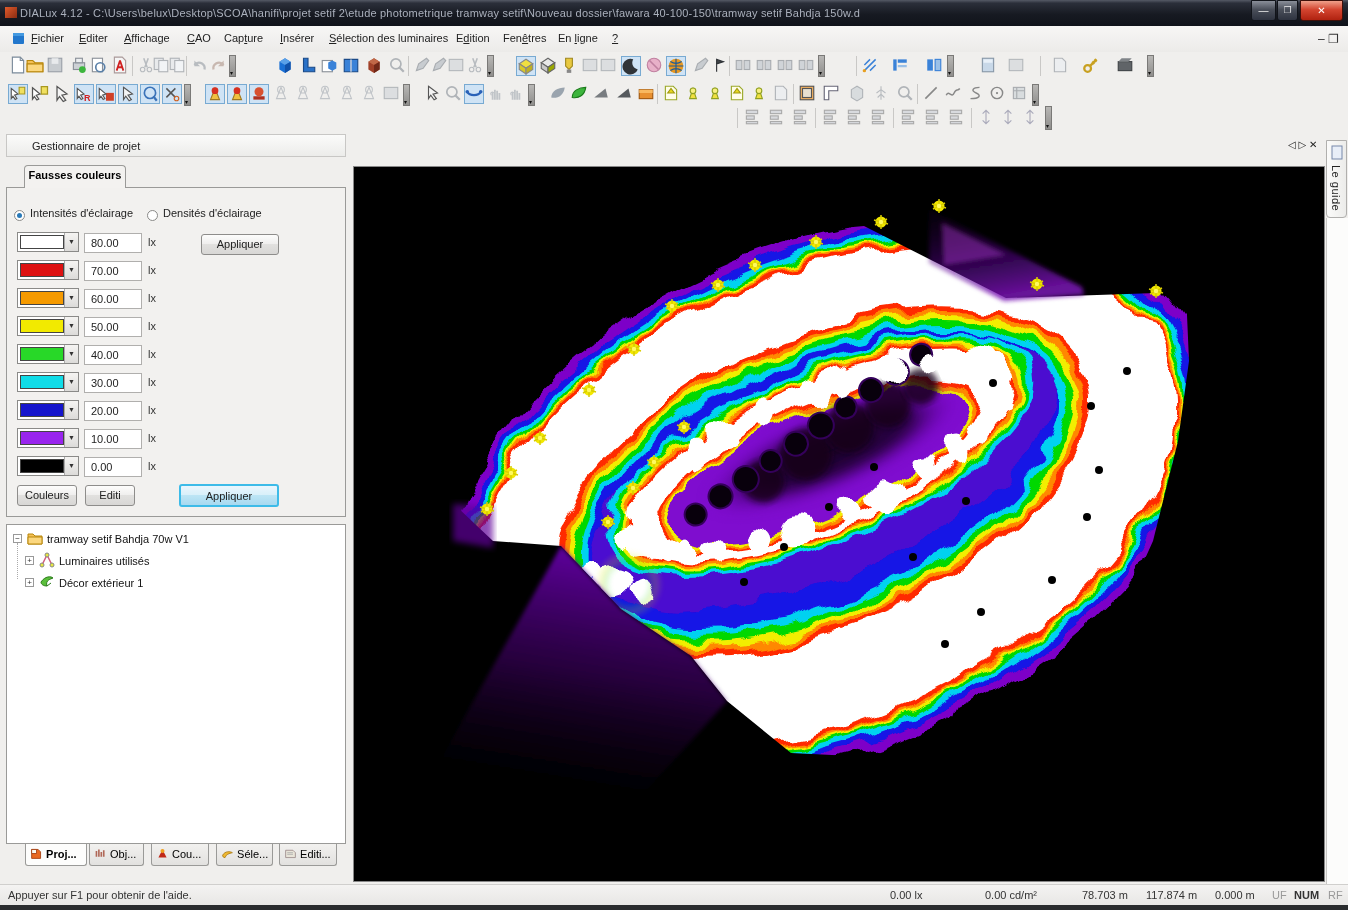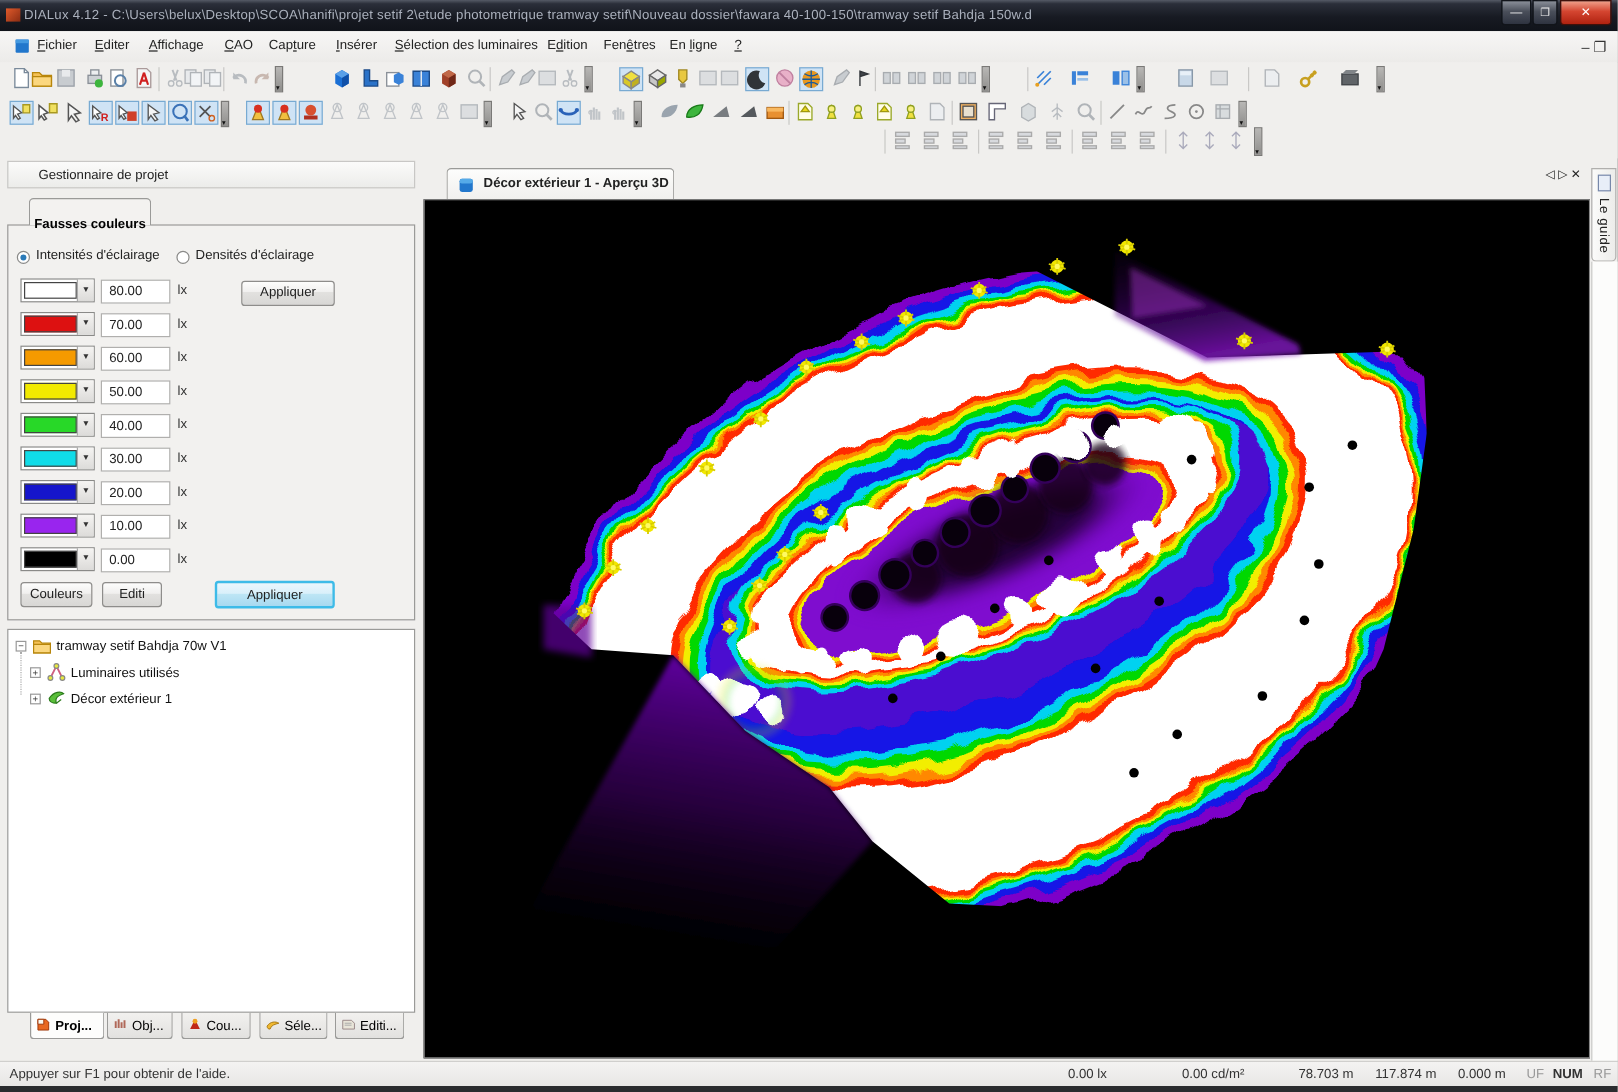--- a/index.html
+++ b/index.html
@@ -7,21 +7,21 @@
 #titletext{position:absolute;left:20px;top:7px;letter-spacing:0.2px}
 #menubar{position:absolute;left:0;top:26px;width:1348px;height:26px;background:linear-gradient(#f7f6f5,#ecebe9);font-size:11px;color:#222}
 .menuitem{position:absolute;top:6px}
 .menuitem u{text-decoration:underline}
 #toolbars{position:absolute;left:0;top:52px;width:1348px;height:80px;background:#f0efed}
 #statusbar{position:absolute;left:0;top:884px;width:1348px;height:21px;background:linear-gradient(#f4f3f2,#e8e7e5);font-size:11px;color:#333;border-top:1px solid #d0cfcd}
 #bottomstrip{position:absolute;left:0;top:905px;width:1348px;height:5px;background:#2a2c2e}
 
 #lpanel{position:absolute;left:6px;top:132px;width:340px;height:750px}
 #lphead{position:absolute;left:0;top:2px;width:340px;height:23px;background:linear-gradient(#fbfbfa,#ececea);border:1px solid #c8c7c5;font-size:11px;color:#222}
-#fctab{position:absolute;left:18px;top:33px;width:102px;height:23px;background:#f3f2f0;border:1px solid #9a9a98;border-bottom:none;border-radius:4px 4px 0 0;font-size:11px;font-weight:bold;text-align:center;padding-top:15px;z-index:3}
+#fctab{position:absolute;left:18px;top:33px;width:102px;height:23px;background:#f3f2f0;border:1px solid #9a9a98;border-bottom:none;border-radius:4px 4px 0 0;font-size:11px;font-weight:bold;text-align:center;padding-top:3px;z-index:3}
 #fcpanel{position:absolute;left:0;top:55px;width:340px;height:330px;background:#f2f1ef;border:1px solid #9a9a98}
 .radio{width:11px;height:11px;border-radius:50%;border:1px solid #8a8a88;background:#fff;display:inline-block}
 .rlabel{font-size:11px;color:#222}
 .swatchbox{position:absolute;width:62px;height:20px;background:#fff;border:1px solid #8a8a88}
 .swatch{position:absolute;left:2px;top:2px;width:44px;height:14px;border:1px solid #444}
 .dropbtn{position:absolute;right:0;top:0;width:14px;height:18px;background:linear-gradient(#f5f4f2,#dcdbd9);border-left:1px solid #aaa;font-size:7px;color:#333;text-align:center;line-height:18px}
 .valbox{position:absolute;width:58px;height:20px;background:#fff;border:1px solid #b0afad;font-size:11px;color:#222;padding:3px 0 0 6px}
 .lx{position:absolute;font-size:11px;color:#333}
 .btn{position:absolute;background:linear-gradient(#fdfdfc,#f0efee 45%,#e2e1df 46%,#d8d7d5);border:1px solid #8e8d8b;border-radius:3px;font-size:11px;color:#222;text-align:center}
 #treepanel{position:absolute;left:0;top:392px;width:340px;height:320px;background:#fff;border:1px solid #9a9a98;font-size:11px;color:#111}
@@ -582,26 +582,20 @@
  <span class="ltab" style="left:210px;width:57px;background:linear-gradient(#f2f1ef,#e2e1df);font-weight:normal"><svg width="13" height="13" viewBox="0 0 16 16" style="vertical-align:-2px">
           <path d="M2 10c3-5 9-5 12-3-4 1-8 2-9 6-2 0-3-1-3-3z" fill="#f0b830" stroke="#a87810"></path>
         </svg> Séle...</span>
  <span class="ltab" style="left:273px;width:58px;background:linear-gradient(#f2f1ef,#e2e1df);font-weight:normal"><svg width="13" height="13" viewBox="0 0 16 16" style="vertical-align:-2px">
           <path d="M2 4h9l3 3v6H2z" fill="#e8e4d8" stroke="#988"></path>
           <path d="M4 7h7M4 9h7" stroke="#aaa"></path>
         </svg> Editi...</span>
 </div>
 </div>
 <div id="doctabbar">
- <div id="doctab">Décor extérieur 1 - Aperçu 3D
-  <svg style="position:absolute;left:8px;top:5px" width="16" height="16">
-        <rect x="2" y="3" width="11" height="11" fill="#2277cc" rx="2"></rect>
-        <rect x="2" y="3" width="11" height="4" fill="#55aae8" rx="2"></rect>
-      </svg>
- </div>
  <div class="abs" style="left:936px;top:1px;color:#222;font-size:10px">◁ ▷ ✕</div>
 </div>
 <div id="view3d">
 <svg width="970" height="714" viewBox="0 0 970 714" style="position:absolute;left:0;top:0">
 <defs>
 <filter id="rough" x="-15%" y="-15%" width="130%" height="130%">
  <feTurbulence type="fractalNoise" baseFrequency="0.02" numOctaves="3" seed="11" result="n"></feTurbulence>
  <feDisplacementMap in="SourceGraphic" in2="n" scale="30" xChannelSelector="R" yChannelSelector="G"></feDisplacementMap>
 </filter>
 <filter id="rough2" x="-25%" y="-25%" width="150%" height="150%">

